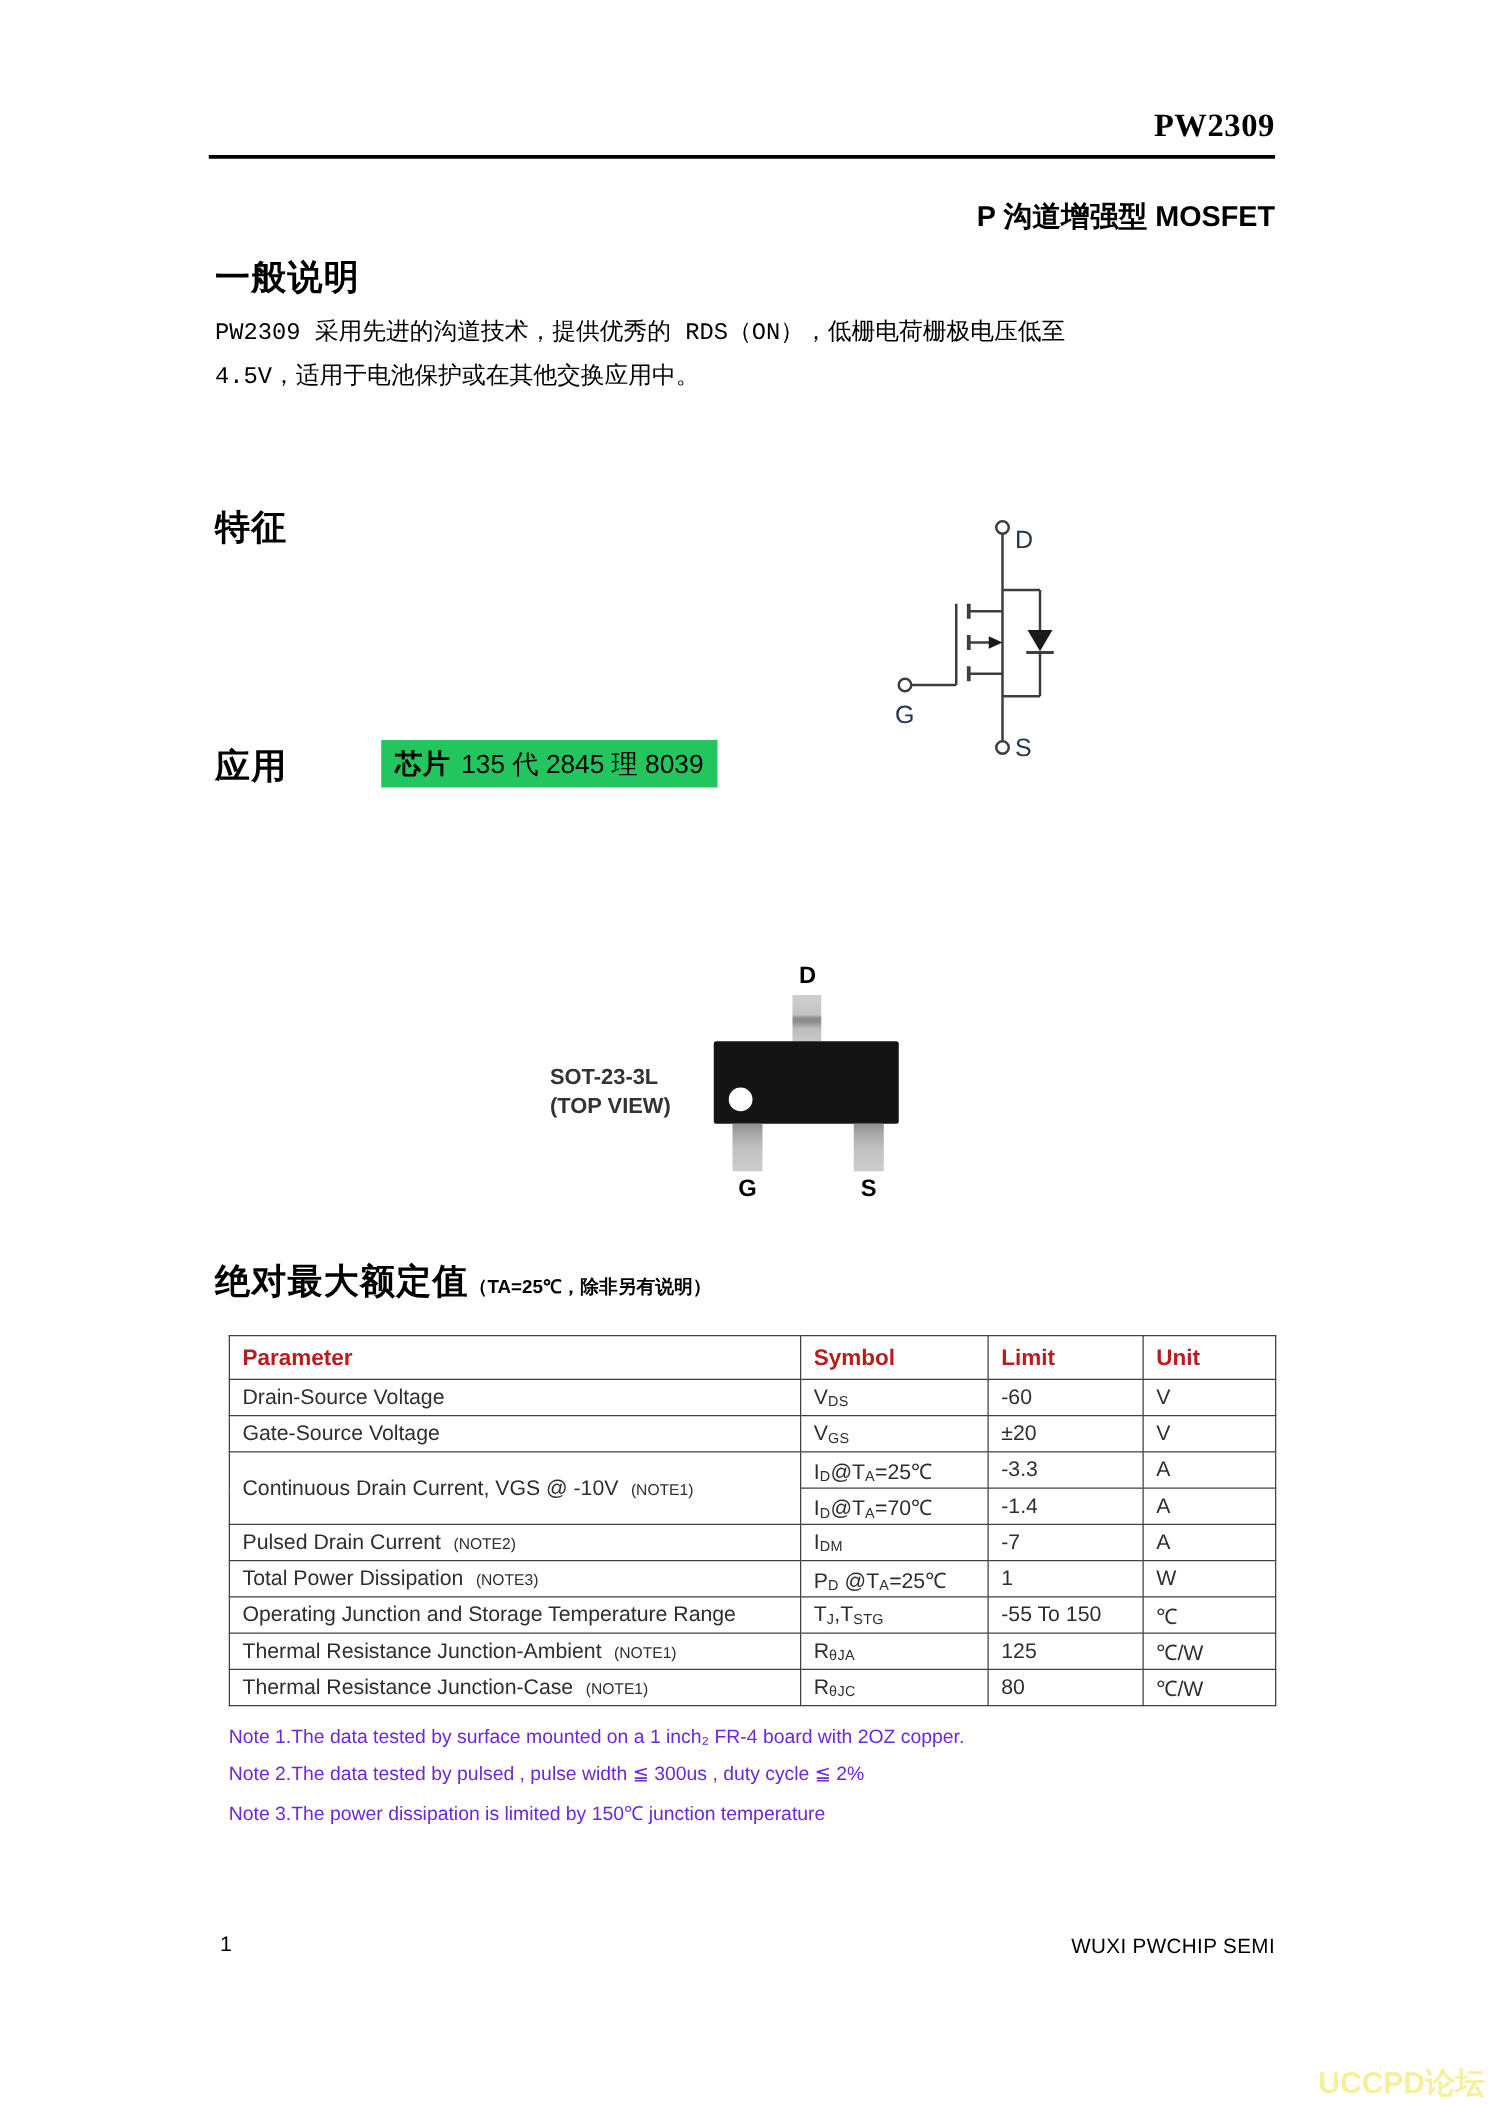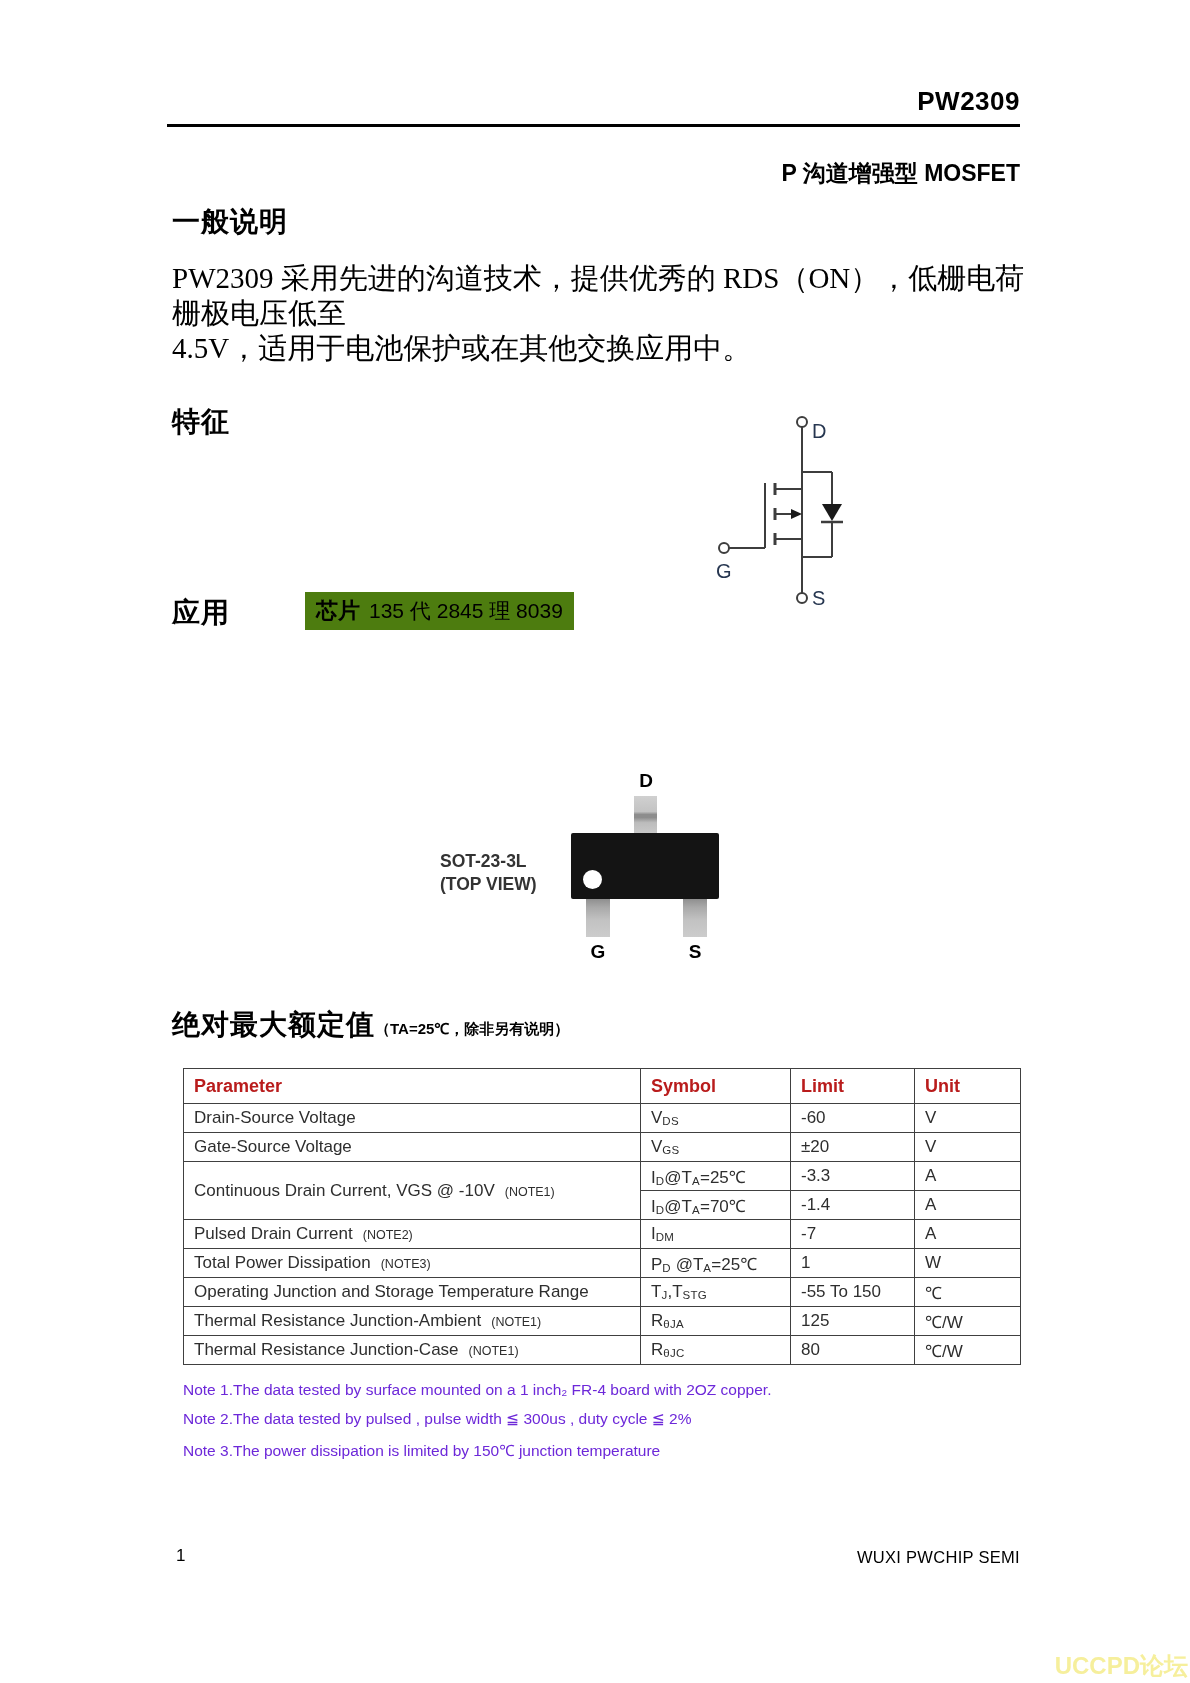--- a/index.html
+++ b/index.html
@@ -1,31 +1,31 @@
 <!DOCTYPE html>
 <html><head>
 <meta charset="utf-8">
 <style>
   html,body { margin:0; padding:0; background:#ffffff; }
   .page {
     position:relative; width:1190px; height:1683px; background:#ffffff;
     font-family:"Liberation Sans", sans-serif; color:#000; overflow:hidden;
   }
   
-  .doc-num { position:absolute; top:86px; right:170px; font-size:26px; font-weight:bold; letter-spacing:.5px; }
+  .doc-num { position:absolute; top:86px; right:170px; font-size:26px; font-weight:bold; letter-spacing:.5px;font-family:Liberation Serif, serif; }
   .head-rule { position:absolute; top:124px; left:167px; width:853px; height:3px; background:#000; }
   .subtitle { position:absolute; top:158px; right:170px; font-size:23px; font-weight:bold; }
   
   .sec-h { position:absolute; left:172px; font-size:28px; font-weight:bold; letter-spacing:1px; }
   .h-general { top:203px;font-family:Liberation Serif, serif; }
   .h-features { top:403px; }
   .h-apps { top:594px; }
   
-  .para { position:absolute; top:249px; left:172px; width:860px; font-size:29px; line-height:35px;
-          font-family:Liberation Serif, serif;margin-top:12px; }
+  .para { position:absolute; top:249px; left:172px; width:860px; font-size:19px; line-height:35px;
+          font-family:Liberation Mono, monospace; }
   
   ul.blist { list-style:none; margin:0; padding:0; position:absolute; left:172px; }
   ul.blist li { display:flex; align-items:center; }
   .features-list { top:460px; }
   .features-list li { height:33px; }
   .apps-list { top:641px; }
   .apps-list li { height:31px; }
   .dot { width:13px; height:13px; border-radius:50%; background:#000; margin-left:10px; flex:none; }
   .li-text { margin-left:29px; }
   .features-list .li-text { font-size:20.5px; font-family:"Liberation Sans", sans-serif; }
@@ -110,21 +110,21 @@
       <circle cx="90" cy="186" r="5" fill="#ffffff"></circle>
     </g>
     <polygon points="90,102 79,97 79,107" fill="#1a1a1a"></polygon>
     <polygon points="110,92 130,92 120,109" fill="#1a1a1a"></polygon>
     <text x="100" y="26">D</text>
     <text x="4" y="166">G</text>
     <text x="100" y="193">S</text>
   </svg>
 
   <div class="sec-h h-apps">应用</div>
-  <div class="highlight" style="background: #4d7c0f;">
+  <div class="highlight" style="background: #22c55e;">
     <span class="hl-bold">芯片</span>
     <span class="hl-text">135 代 2845 理 8039</span>
   </div>
 
   <div class="pkg">
     <div class="pkg-dlabel">D</div>
     <div class="pkg-lead-top"></div>
     <div class="pkg-body">
       <div class="pkg-dot"></div>
     </div>

